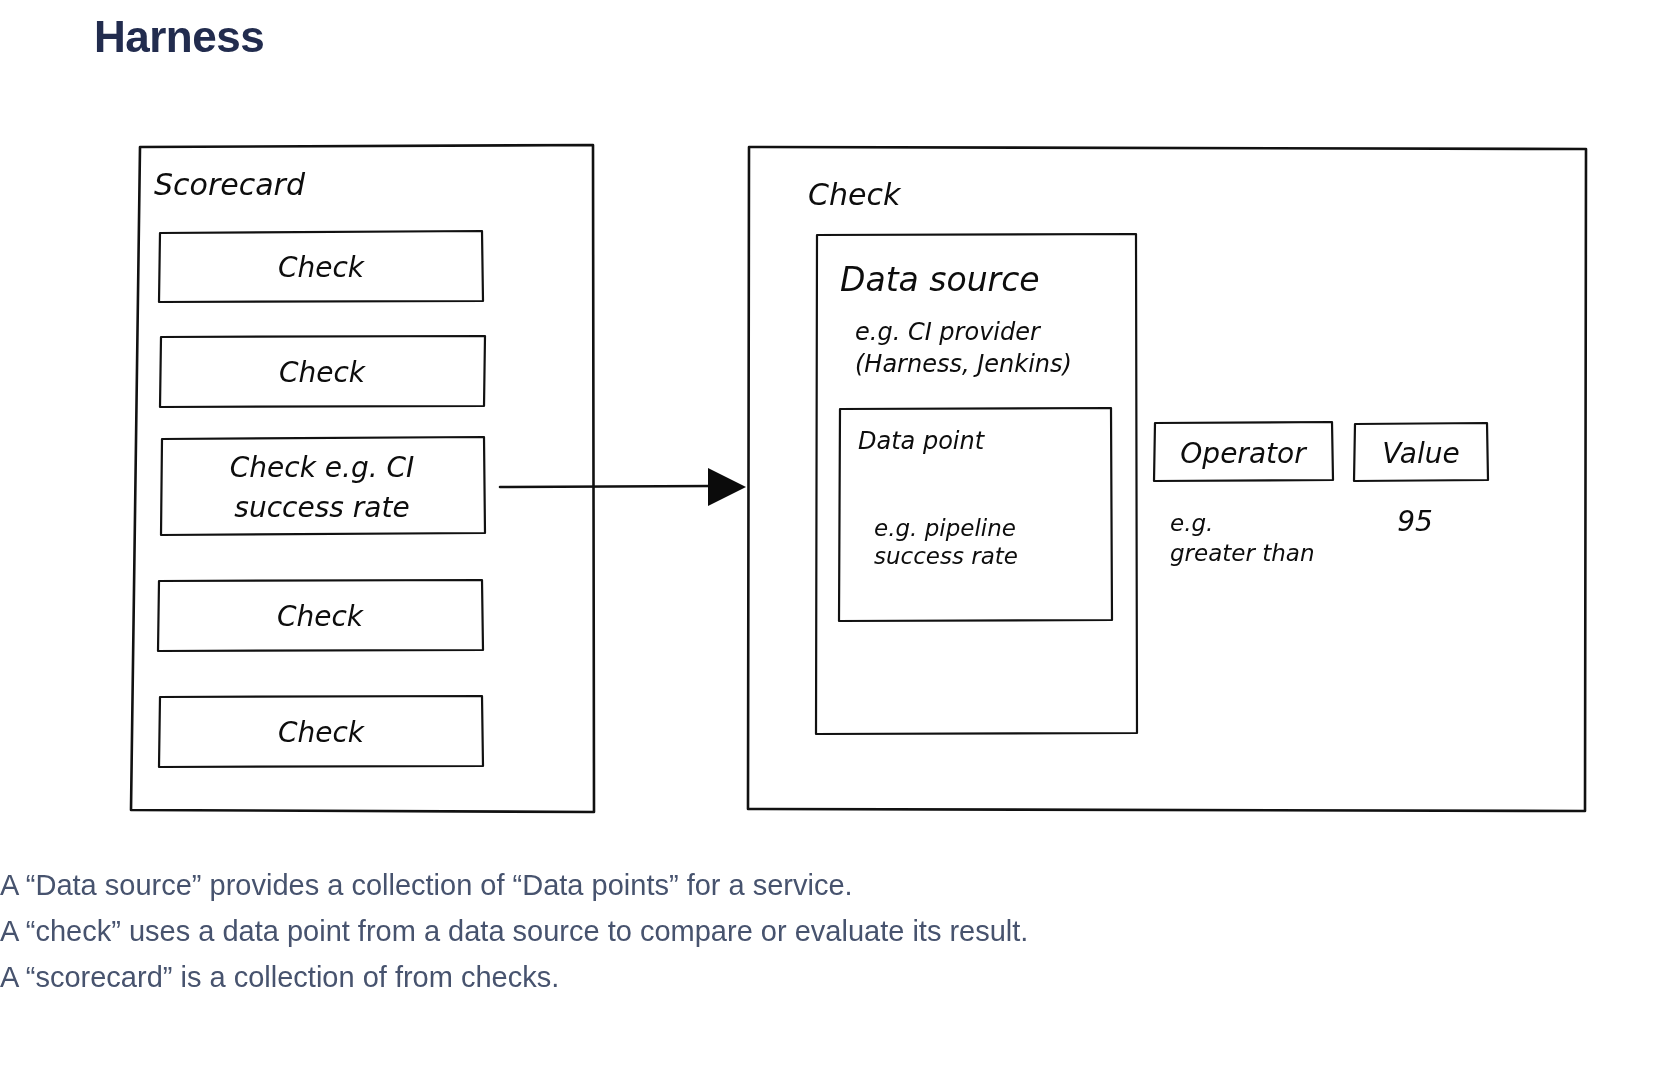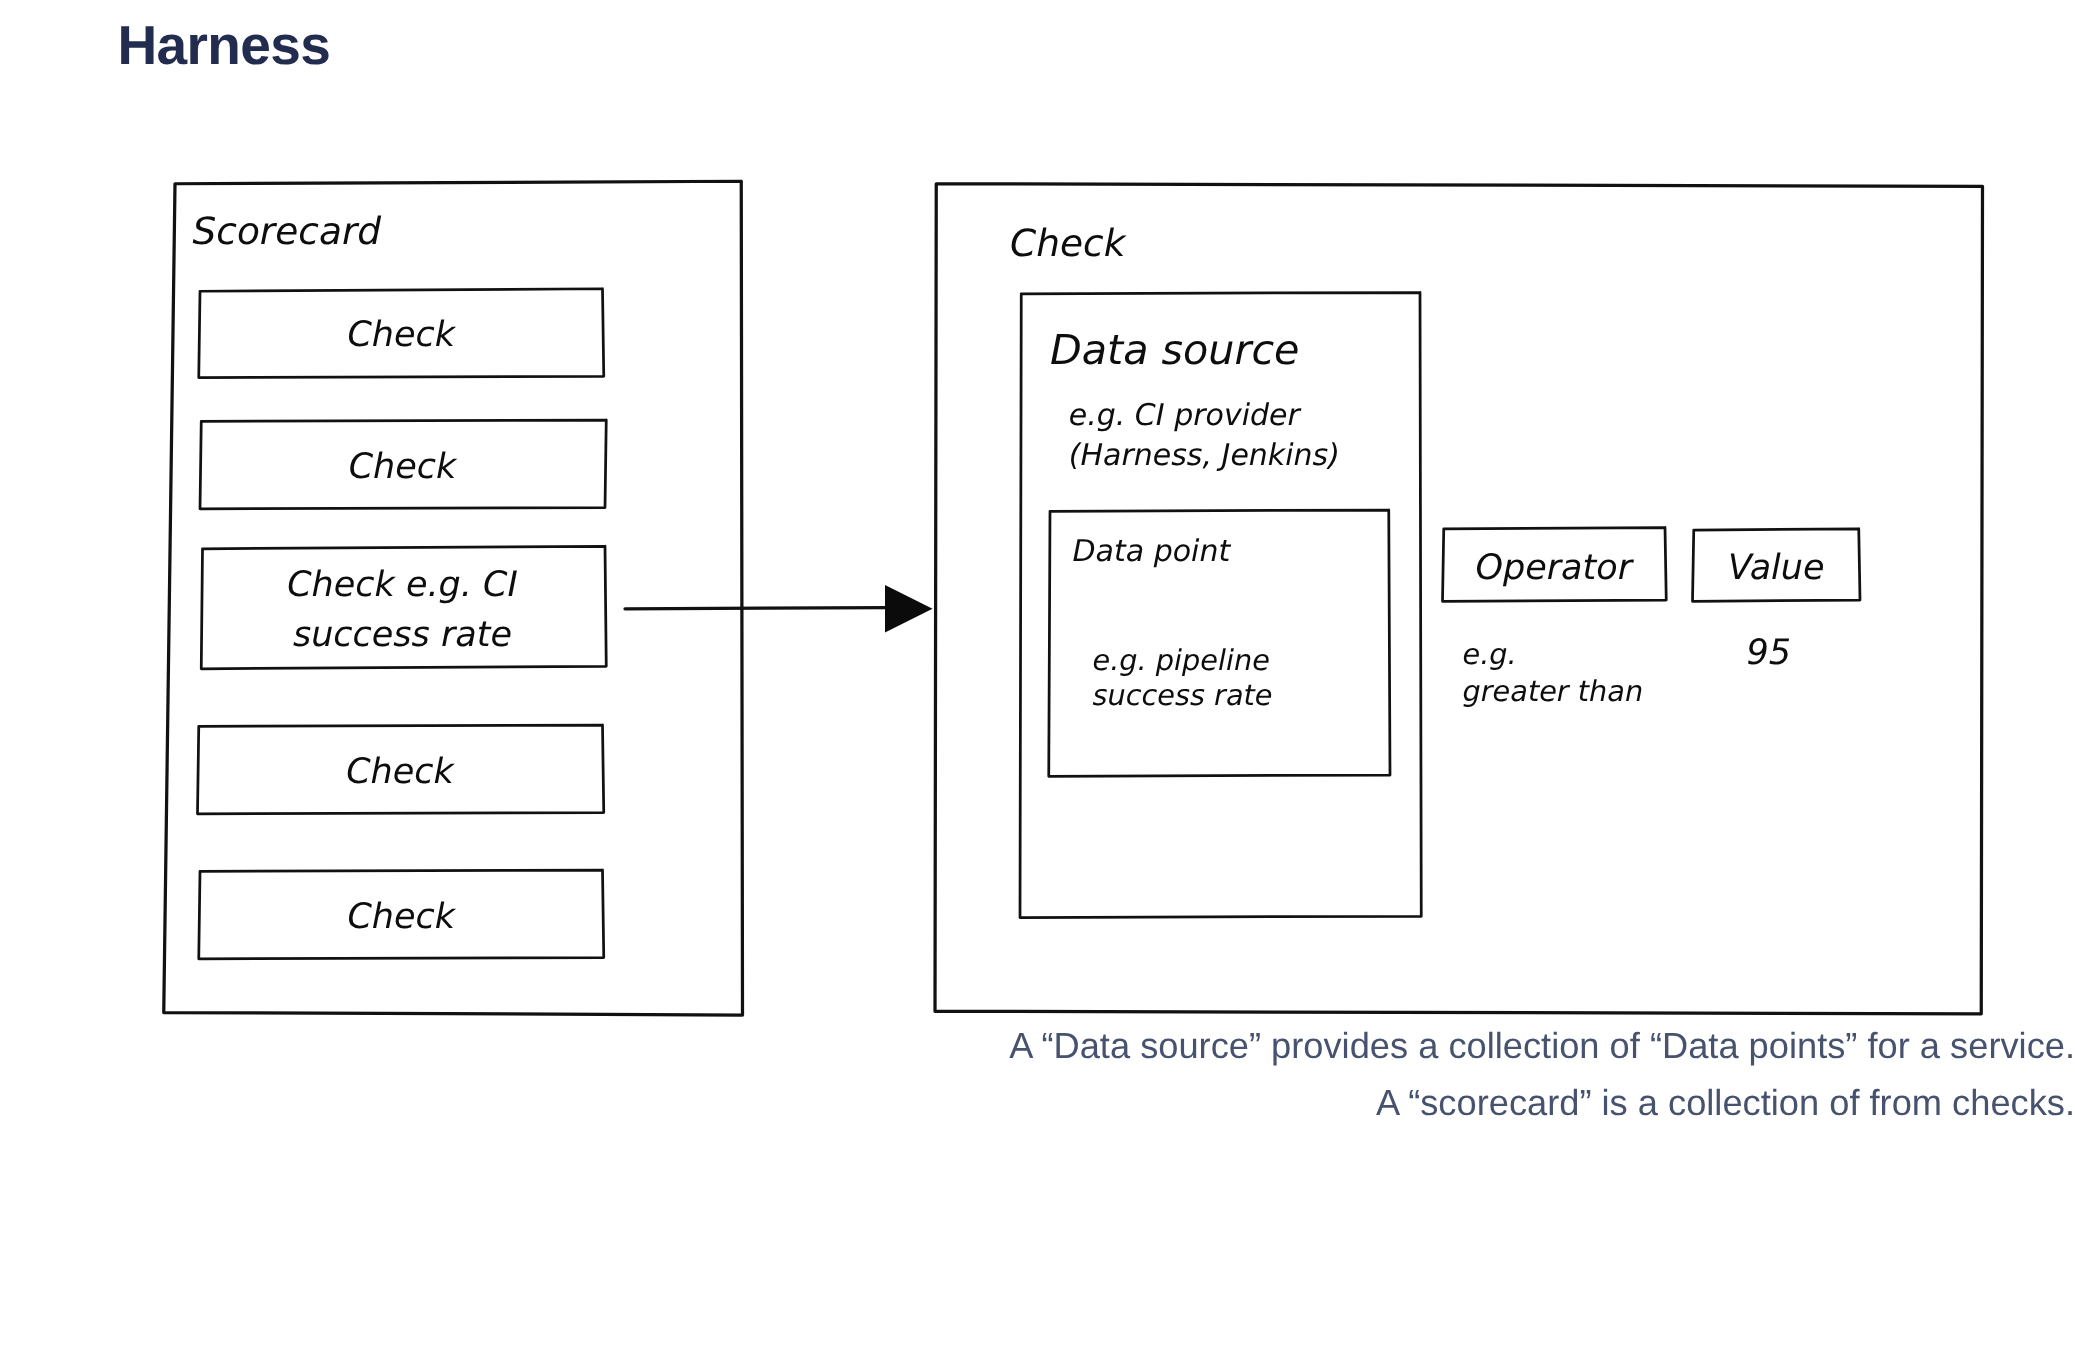--- a/index.html
+++ b/index.html
@@ -62,23 +62,23 @@
     stroke: #111111;
     stroke-width: 2.2;
     stroke-linecap: round;
     stroke-linejoin: round;
   }
   .arrowhead { fill: #0b0b0b; stroke: none; }
 
   .caption-block {
     position: absolute;
     left: 0;
-    top: 814px;
+    top: 862px;
     width: 1660px;
-    text-align: right;
+    text-align: left;
   }
   .caption-line {
     font-family: "Liberation Sans", sans-serif;
     font-size: 29px;
     line-height: 46px;
     color: #47536e;
     white-space: nowrap;
   }
 </style>
 </head>
@@ -155,16 +155,17 @@
     <g>
       <path class="stroke-thin" d="M1355 424 L1487 423 L1488 480 L1354 481 Z"></path>
       <text class="hand hand-box" x="1421" y="463" text-anchor="middle">Value</text>
       <text class="hand hand-box" x="1415" y="531" text-anchor="middle">95</text>
     </g>
 
   </svg>
 
   <div class="caption-block">
     <div class="caption-line">A “Data source” provides a collection of “Data points” for a service.</div>
+    <div class="caption-line">A “check” uses a data point from a data source to compare or evaluate its result.</div>
     <div class="caption-line">A “scorecard” is a collection of from checks.</div>
   </div>
 
 </div>
 
 </body></html>

